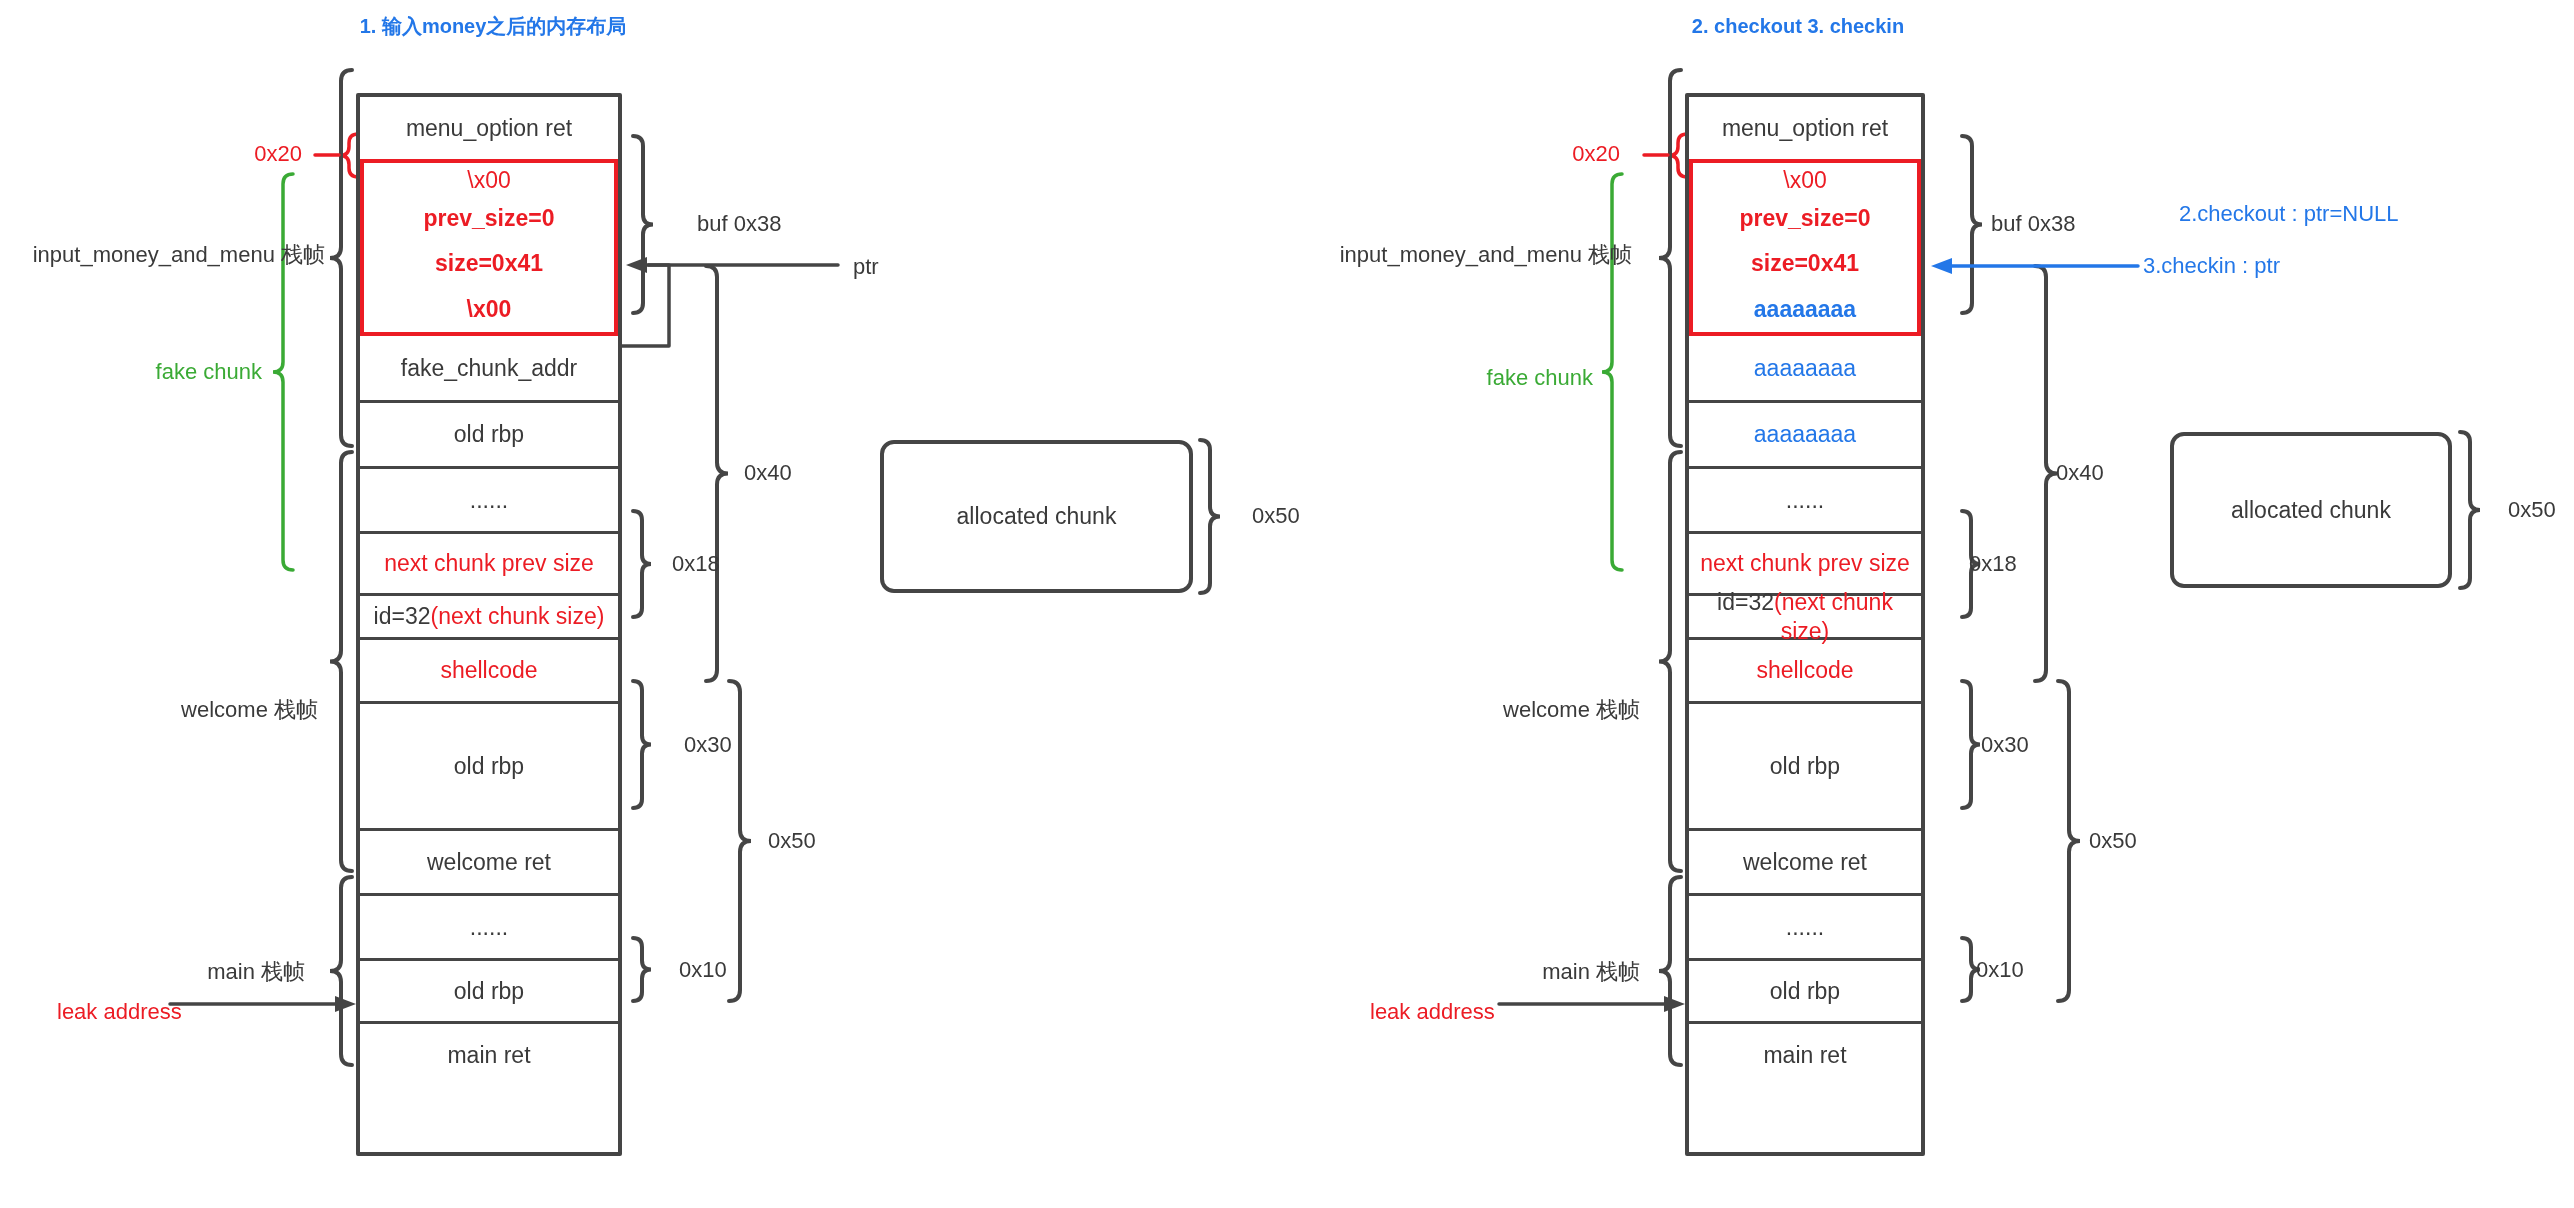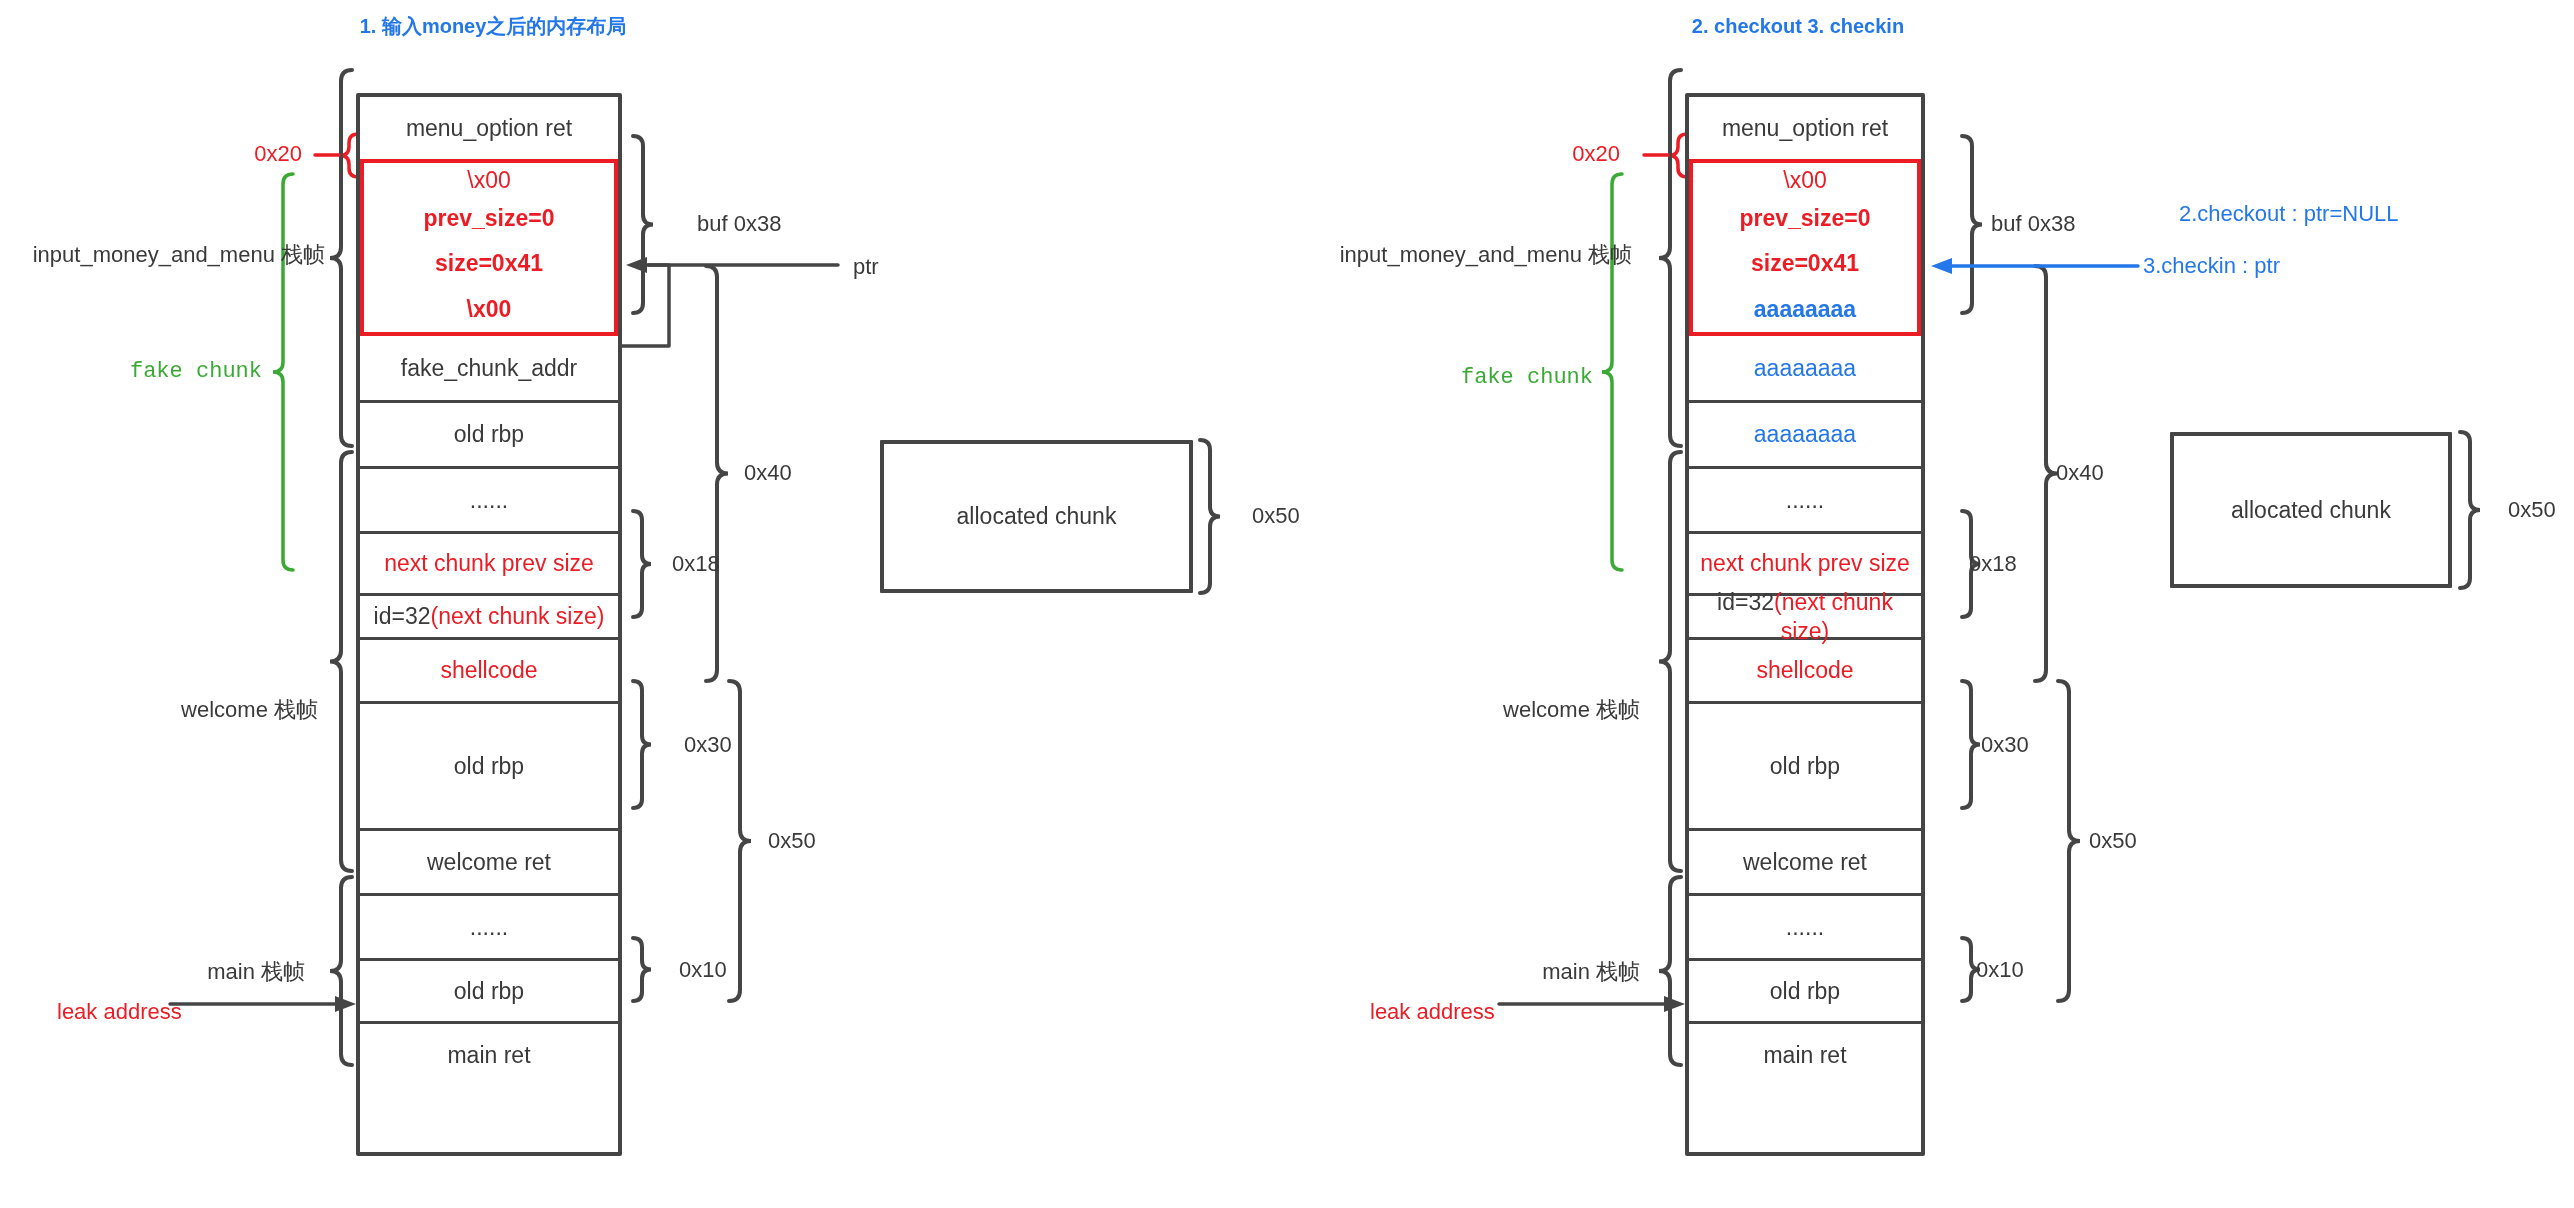--- a/index.html
+++ b/index.html
@@ -41,26 +41,26 @@
   .stack .row:nth-child(11){height:64px;}
   .stack .row:nth-child(12){height:127px;}
   .stack .row:nth-child(13){height:65px;}
   .stack .row:nth-child(14){height:65px;}
   .stack .row:nth-child(15){height:63px;}
   .stack .row:nth-child(16){height:62px;}
   .stack .row:nth-child(17){height:66px;}
 
   .lbl{position:absolute;z-index:3;font-size:22px;color:var(--text);line-height:28px;white-space:nowrap;}
   .lbl.red{color:var(--red);}
-  .lbl.green{color:var(--green);font-family:Liberation Mono, monospace;}
+  .lbl.green{color:var(--green);}
   .lbl.blue{color:var(--blue);}
   .lbl.ralign{text-align:right;}
   .title{position:absolute;z-index:3;font-size:20px;font-weight:bold;color:var(--blue);
          text-align:center;width:320px;line-height:26px;white-space:nowrap;}
-  .alloc{position:absolute;z-index:2;border:4px solid var(--dark);background:#fff;border-radius:1px;
+  .alloc{position:absolute;z-index:2;border:4px solid var(--dark);background:#fff;border-radius:14px;
          display:flex;align-items:center;justify-content:center;font-size:23px;color:var(--text);}
 </style>
 </head>
 <body>
 
 <div class="canvas">
   <svg id="geo" width="2574" height="1208" viewBox="0 0 2574 1208">
       <path d="M 358 134 q -9 0 -9 9 L 349 146.5 q 0 9 -9 9 q 9 0 9 9 L 349 168 q 0 9 9 9" fill="none" stroke="#ec1c24" stroke-width="3.5" stroke-linecap="round"></path>
       <path d="M 352 70 q -11 0 -11 11 L 341 247 q 0 11 -11 11 q 11 0 11 11 L 341 435 q 0 11 11 11" fill="none" stroke="#454545" stroke-width="4" stroke-linecap="round"></path>
       <path d="M 352 452 q -11 0 -11 11 L 341 650.5 q 0 11 -11 11 q 11 0 11 11 L 341 860 q 0 11 11 11" fill="none" stroke="#454545" stroke-width="4" stroke-linecap="round"></path>

